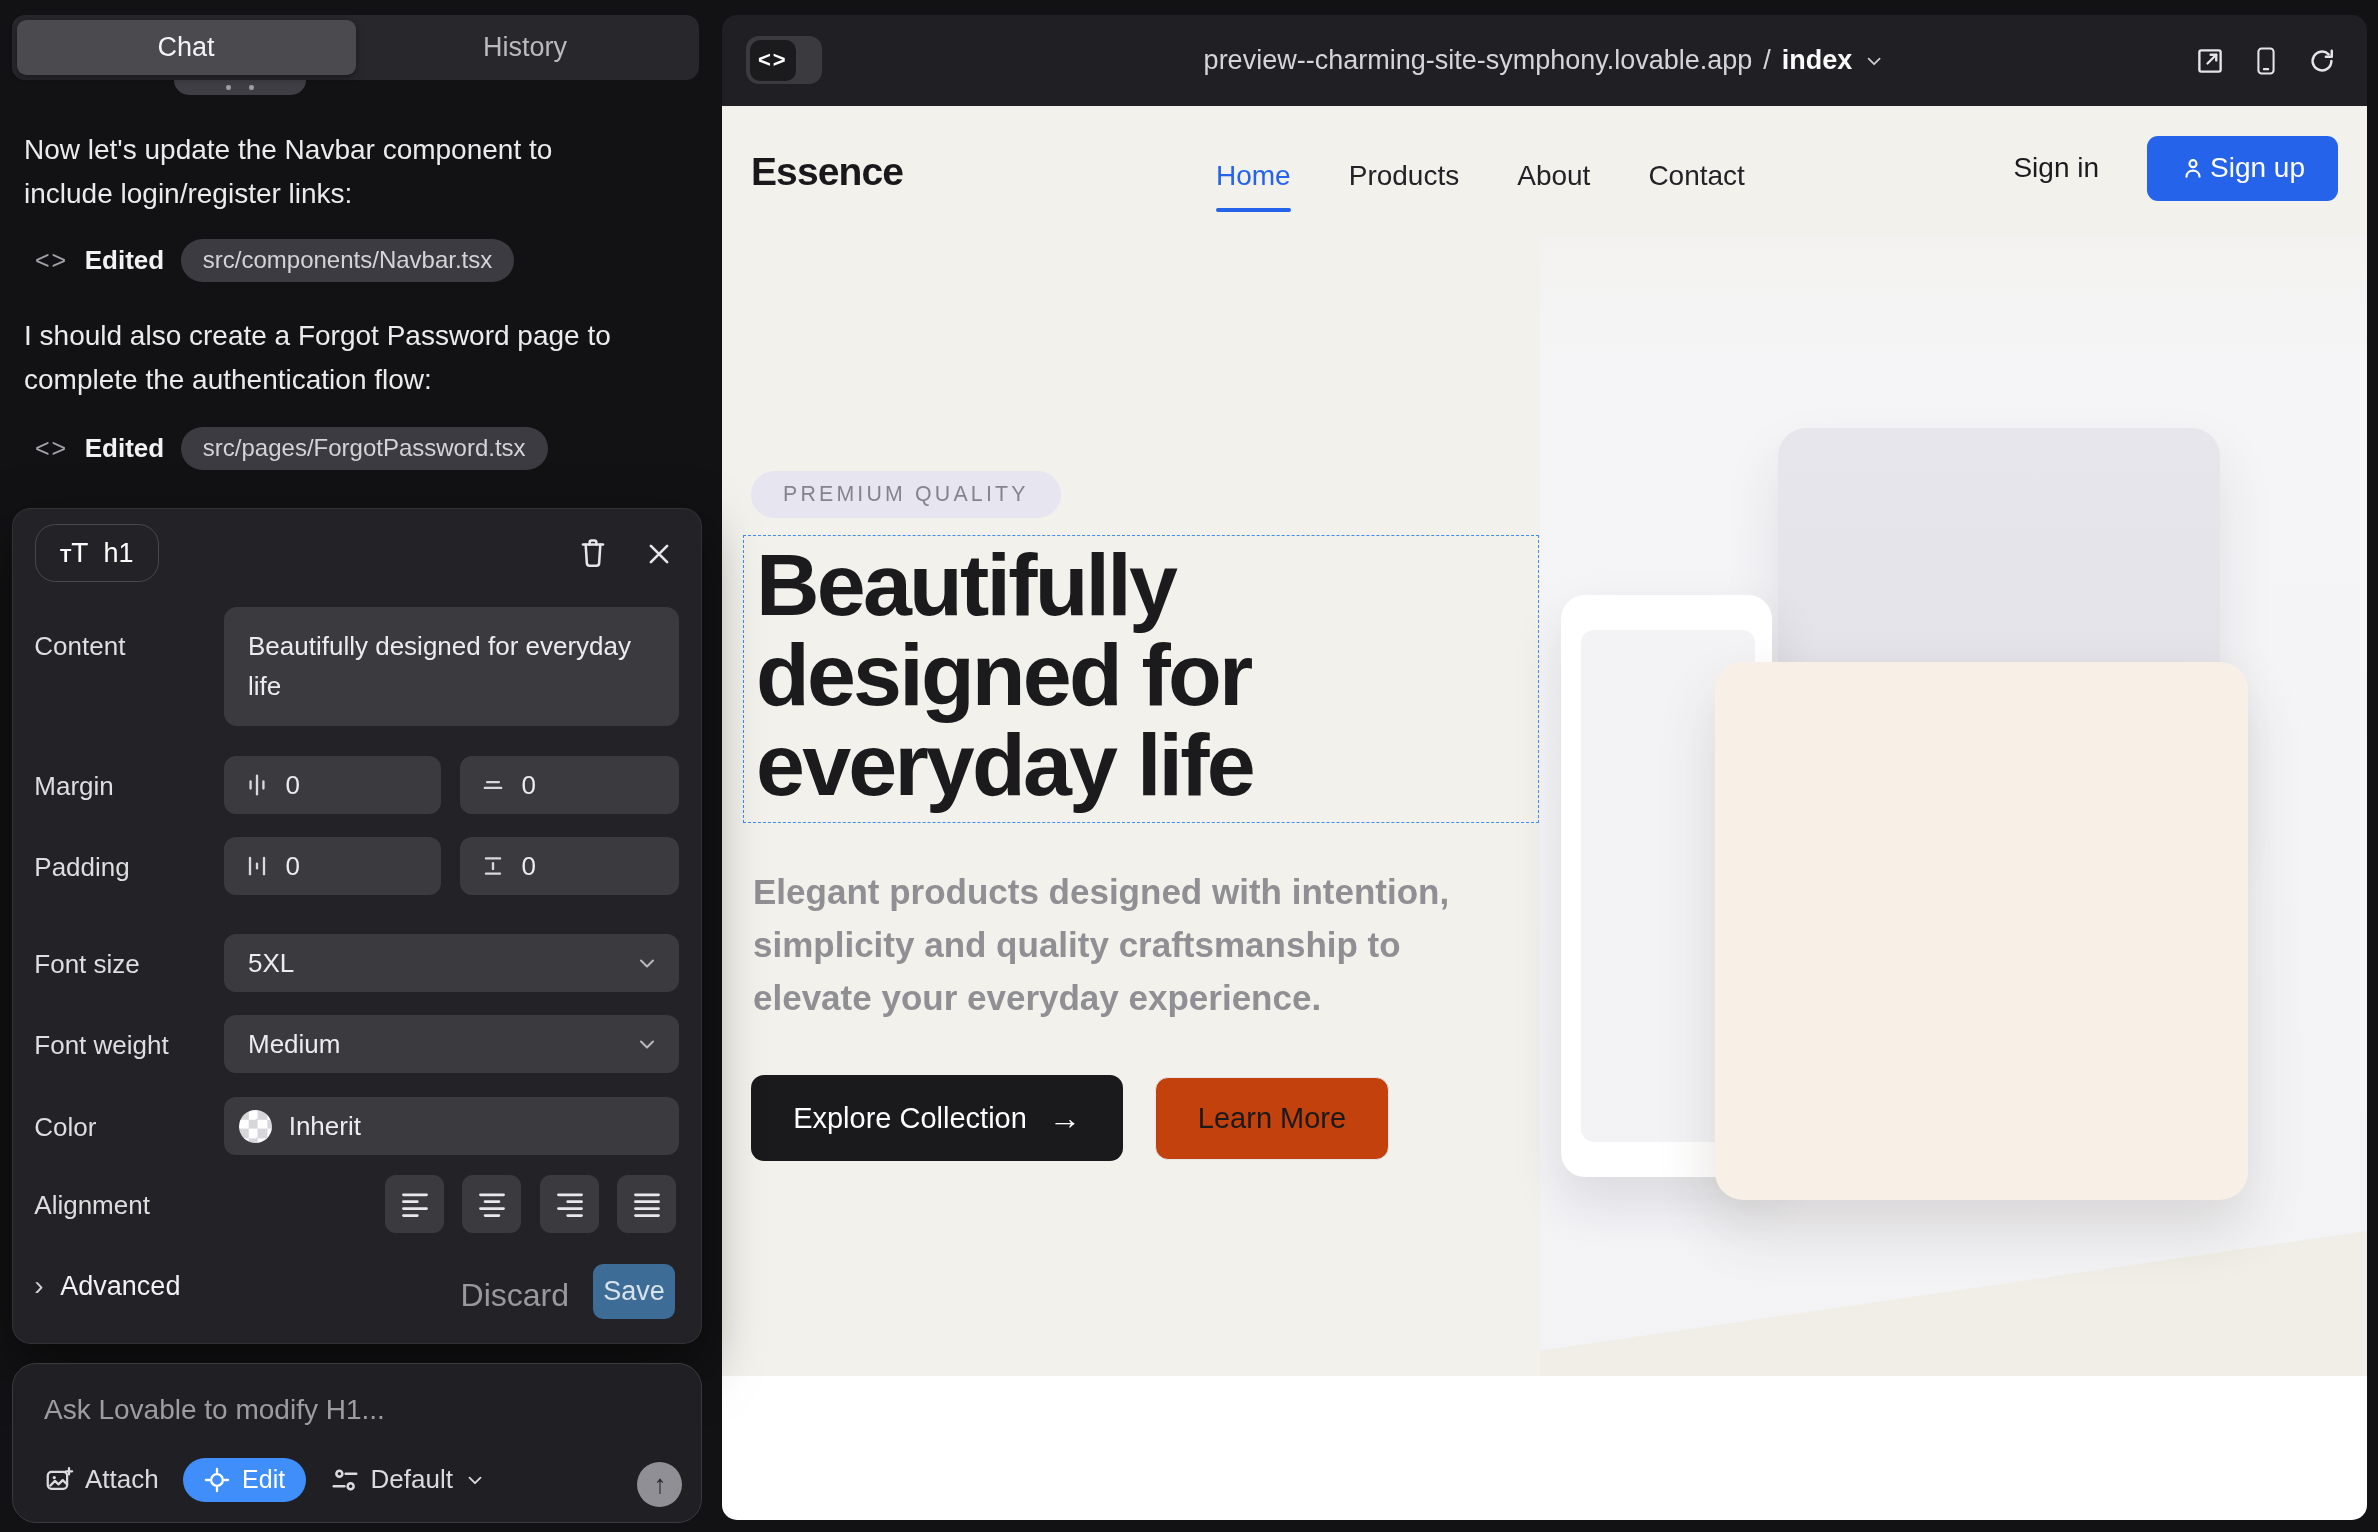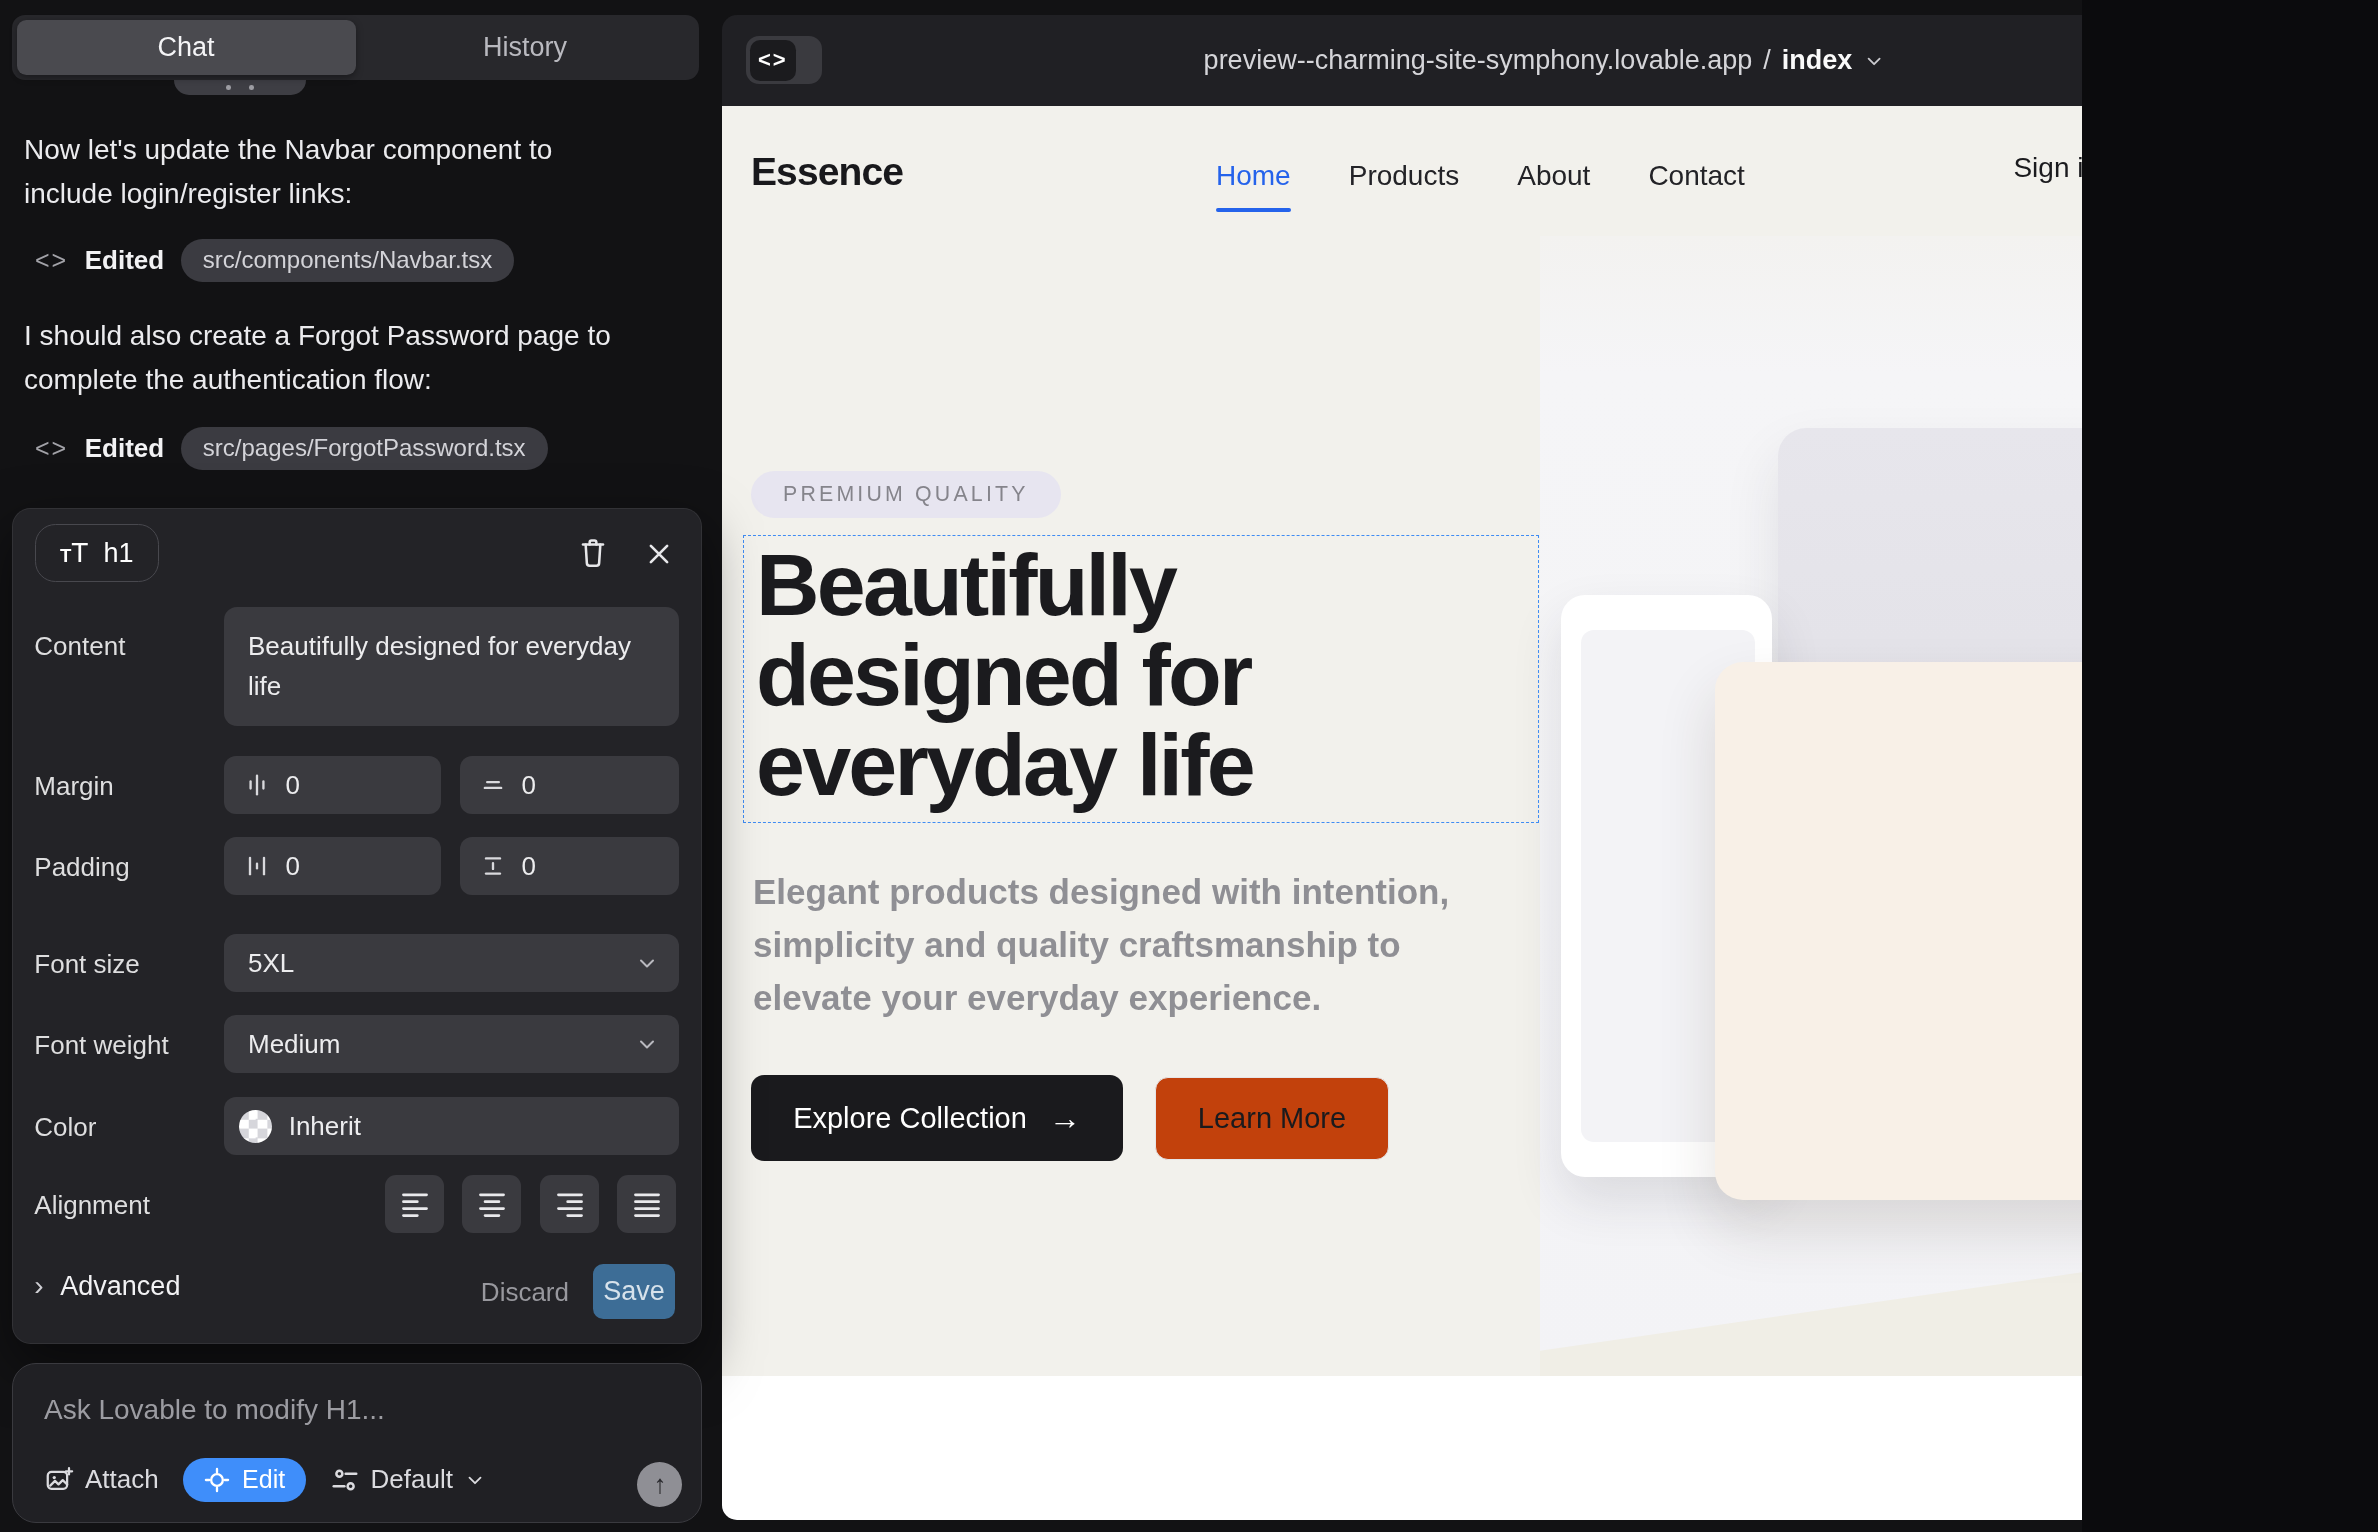--- a/index.html
+++ b/index.html
@@ -1,18 +1,18 @@
 <!DOCTYPE html>
 <html style="font-size:15px"><head>
 <meta charset="utf-8">
 <style>
   * { margin:0; padding:0; box-sizing:border-box; }
   html,body { background:#0b0b0d; }
   .app {
-    position:relative; width:2082px; height:1532px; overflow:hidden;
+    position:relative; width:2378px; height:1532px; overflow:hidden;
     background:#121214; font-family:"Liberation Sans", sans-serif;
     -webkit-font-smoothing:antialiased;
   }
   svg { display:block; }
 
   
   .sidebar { position:absolute; left:0; top:0; width:722px; height:1532px; }
 
   .tabs {
     position:absolute; left:12px; top:15px; width:687px; height:65px;
@@ -73,21 +73,21 @@
     background-image:conic-gradient(#ffffff 0 25%, #d6d6db 25% 50%, #ffffff 50% 75%, #d6d6db 75%);
     background-size:18.6px 18.6px;
   }
   .align-btn {
     position:absolute; width:59px; height:58px; background:#3a3a3f; border-radius:11px;
     display:flex; align-items:center; justify-content:center; color:#e9e9ec; cursor:pointer;
   }
   .adv-row { position:absolute; left:21.3px; top:761px; display:flex; align-items:center; gap:16.7px;
     color:#f2f2f4; font-size:27px; font-weight:500; }
   .adv-chevron { font-size:28px; color:#cfcfd4; }
-  .discard { position:absolute; right:132px; top:768px; font-size:26px; color:#98989e; cursor:pointer; }
+  .discard { position:absolute; right:132px; top:768px; font-size:32px; color:#98989e; cursor:pointer; }
   .save-btn {
     position:absolute; right:26px; top:755px; width:82px; height:55px;
     background:#3d6d96; color:#d7e2eb; border-radius:10.2px; font-size:27px;
     display:flex; align-items:center; justify-content:center; cursor:pointer;
   }
 
   
   .composer {
     position:absolute; left:12px; top:1363px; width:690px; height:160px;
     background:#202024; border:0.9px solid #3a3a3f; border-radius:24px; z-index:4;

